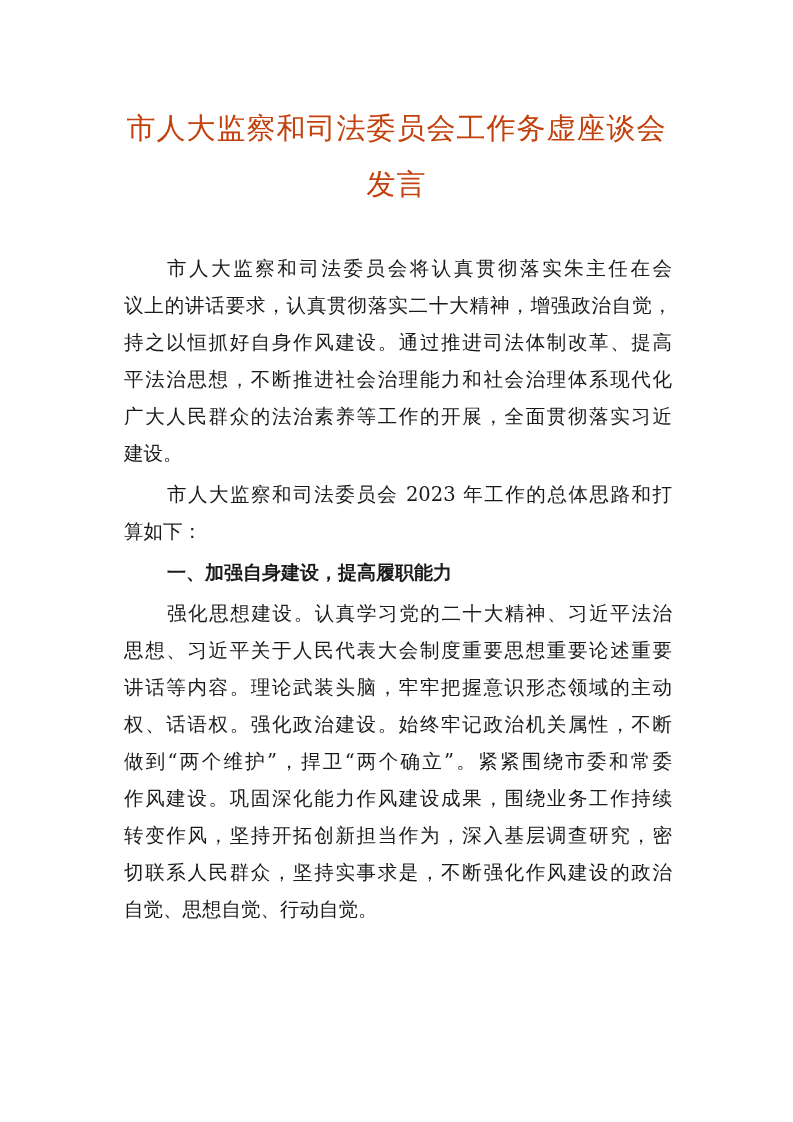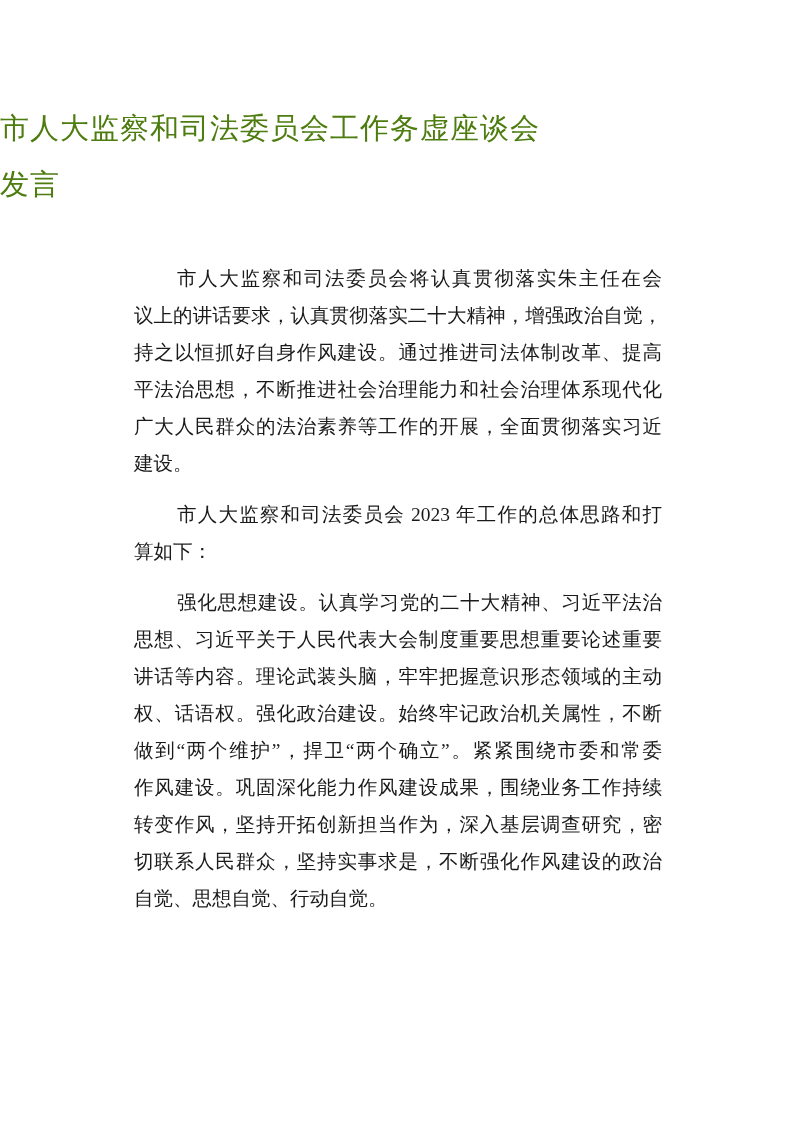--- a/index.html
+++ b/index.html
@@ -1,30 +1,30 @@
 <!DOCTYPE html>
 <html><head>
 <meta charset="utf-8">
 <style>
   html, body { margin: 0; padding: 0; background: #ffffff; }
   body { width: 793px; height: 1122px; position: relative; overflow: hidden; }
   .page { position: absolute; left: 0; top: 0; width: 793px; height: 1122px; background: #fff; }
   .title {
-    position: absolute; left: 0; width: 793px; text-align: left;
+    position: absolute; left: 0; width: 793px; text-align: center;
     font-family: "DejaVu Serif", "Liberation Serif", serif;
-    font-size: 29px; color: #4d7c0f; letter-spacing: 1px; line-height: 36px;
+    font-size: 29px; color: #c2410c; letter-spacing: 1px; line-height: 36px;
   }
   .title.l1 { top: 110px; }
   .title.l2 { top: 166px; }
   .body {
     position: absolute; left: 120px; top: 246px; width: 556px;
     font-family: "DejaVu Serif", "Liberation Serif", serif;
     font-size: 19.5px; color: #1a1a1a; line-height: 37px;
   }
-  .body p { margin: 14px; text-align: justify; text-align-last: left; font-family: Liberation Serif, serif; }
+  .body p { margin: 4px; text-align: justify; text-align-last: left; }
   .line { display: block; white-space: nowrap; text-align: justify; text-align-last: justify; }
   .line.last { text-align-last: left; }
   .heading {
     font-family: "DejaVu Sans", "Liberation Sans", sans-serif;
     font-weight: bold; font-size: 19px; padding-left: 43px;
   }
 </style>
 </head>
 <body>
 
@@ -38,20 +38,21 @@
       <span class="line">议上的讲话要求，认真贯彻落实二十大精神，增强政治自觉，</span>
       <span class="line">持之以恒抓好自身作风建设。通过推进司法体制改革、提高</span>
       <span class="line">平法治思想，不断推进社会治理能力和社会治理体系现代化</span>
       <span class="line">广大人民群众的法治素养等工作的开展，全面贯彻落实习近</span>
       <span class="line last">建设。</span>
     </p>
     <p>
       <span class="line" style="padding-left:43px">市人大监察和司法委员会 2023 年工作的总体思路和打</span>
       <span class="line last">算如下：</span>
     </p>
+    <p class="heading">一、加强自身建设，提高履职能力</p>
     <p>
       <span class="line" style="padding-left:43px">强化思想建设。认真学习党的二十大精神、习近平法治</span>
       <span class="line">思想、习近平关于人民代表大会制度重要思想重要论述重要</span>
       <span class="line">讲话等内容。理论武装头脑，牢牢把握意识形态领域的主动</span>
       <span class="line">权、话语权。强化政治建设。始终牢记政治机关属性，不断</span>
       <span class="line">做到“两个维护”，捍卫“两个确立”。紧紧围绕市委和常委</span>
       <span class="line">作风建设。巩固深化能力作风建设成果，围绕业务工作持续</span>
       <span class="line">转变作风，坚持开拓创新担当作为，深入基层调查研究，密</span>
       <span class="line">切联系人民群众，坚持实事求是，不断强化作风建设的政治</span>
       <span class="line last">自觉、思想自觉、行动自觉。</span>

